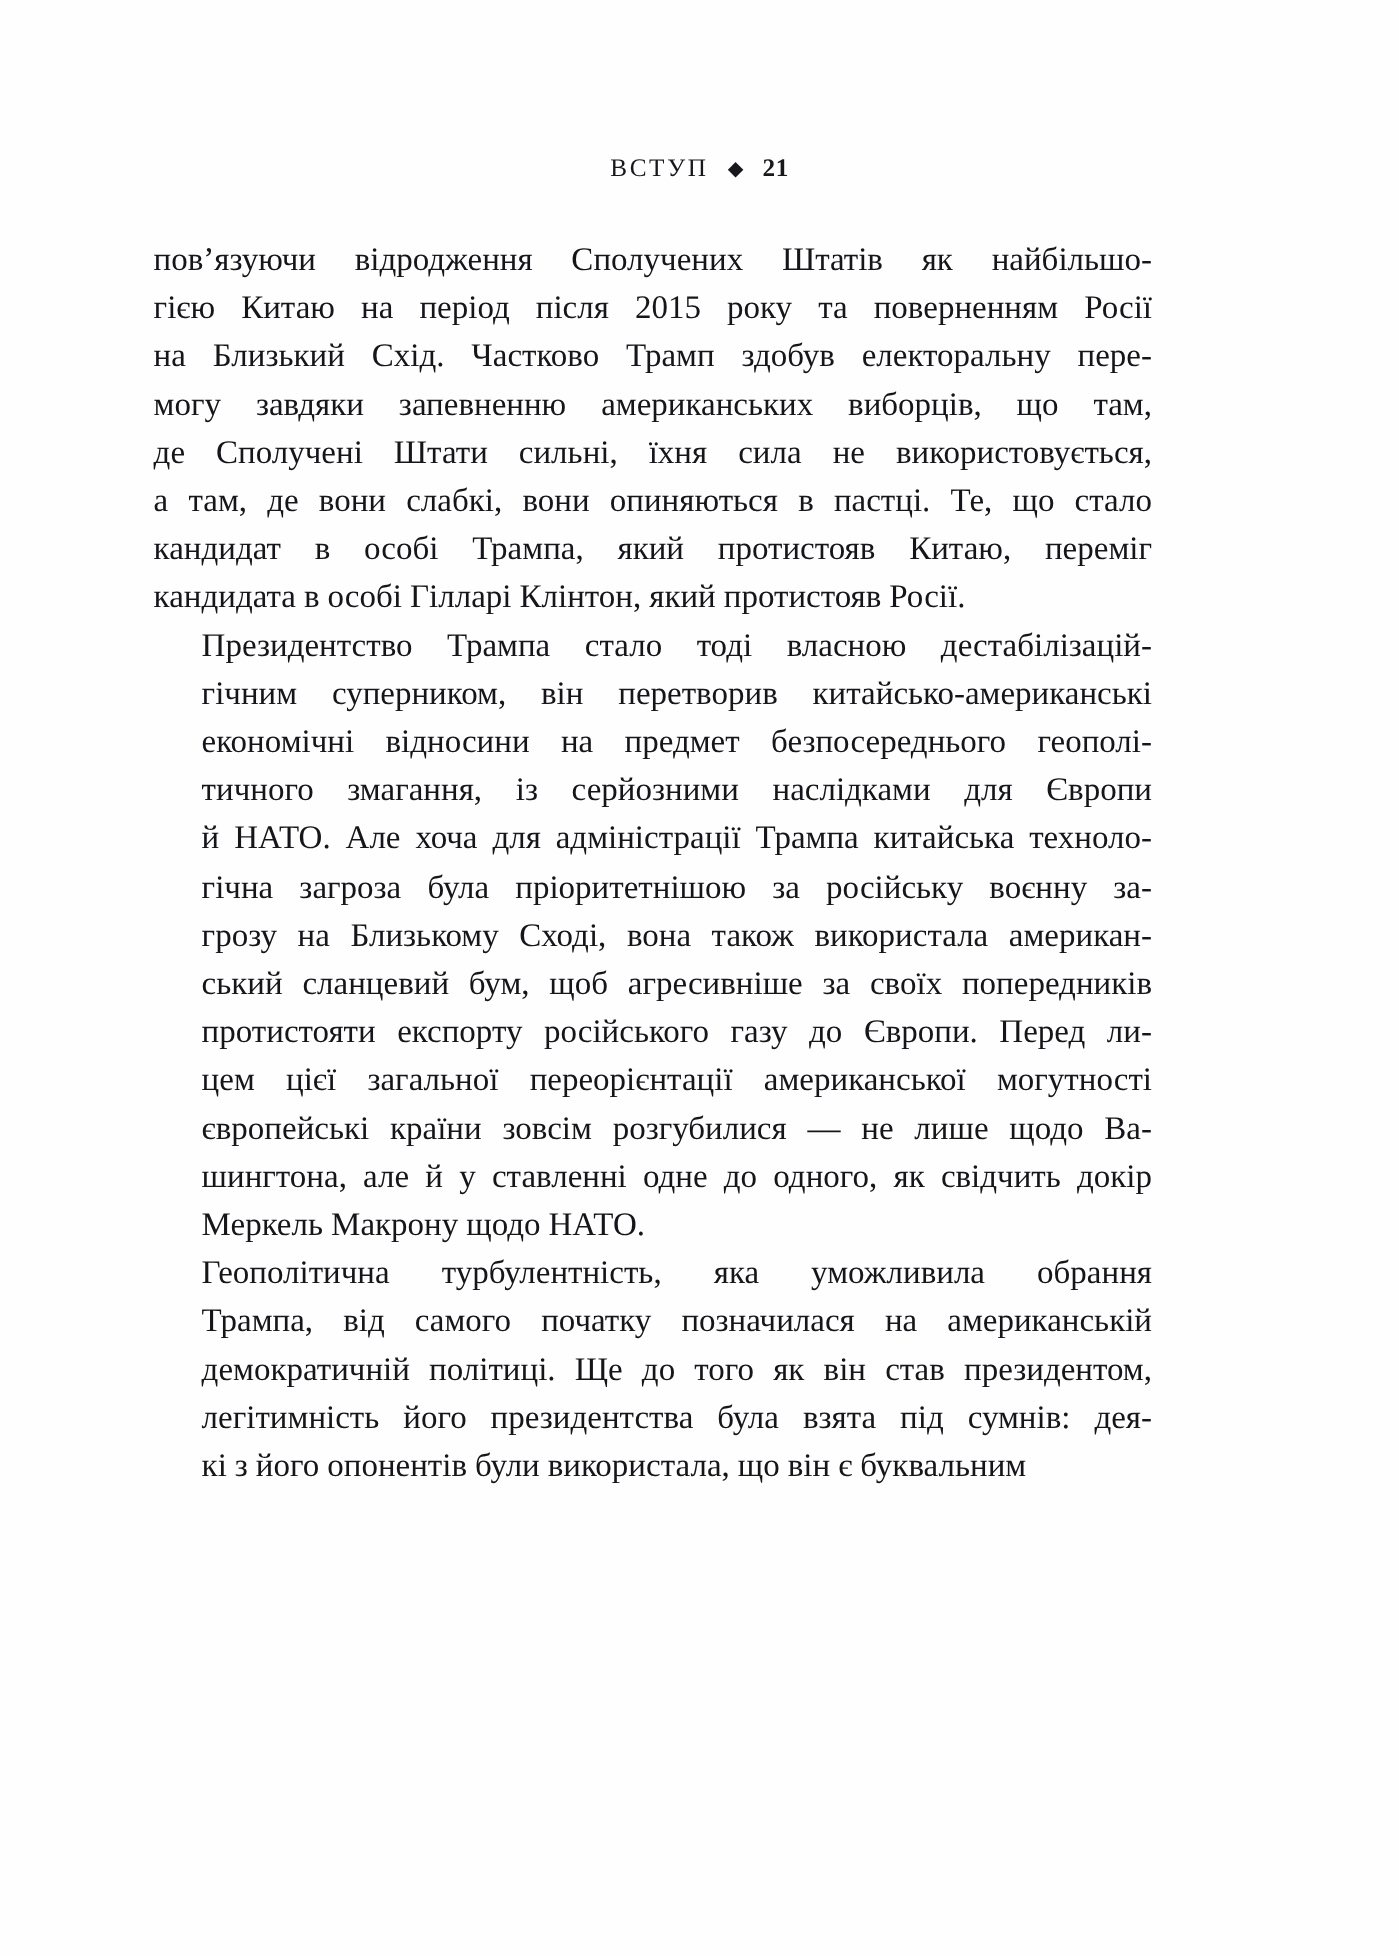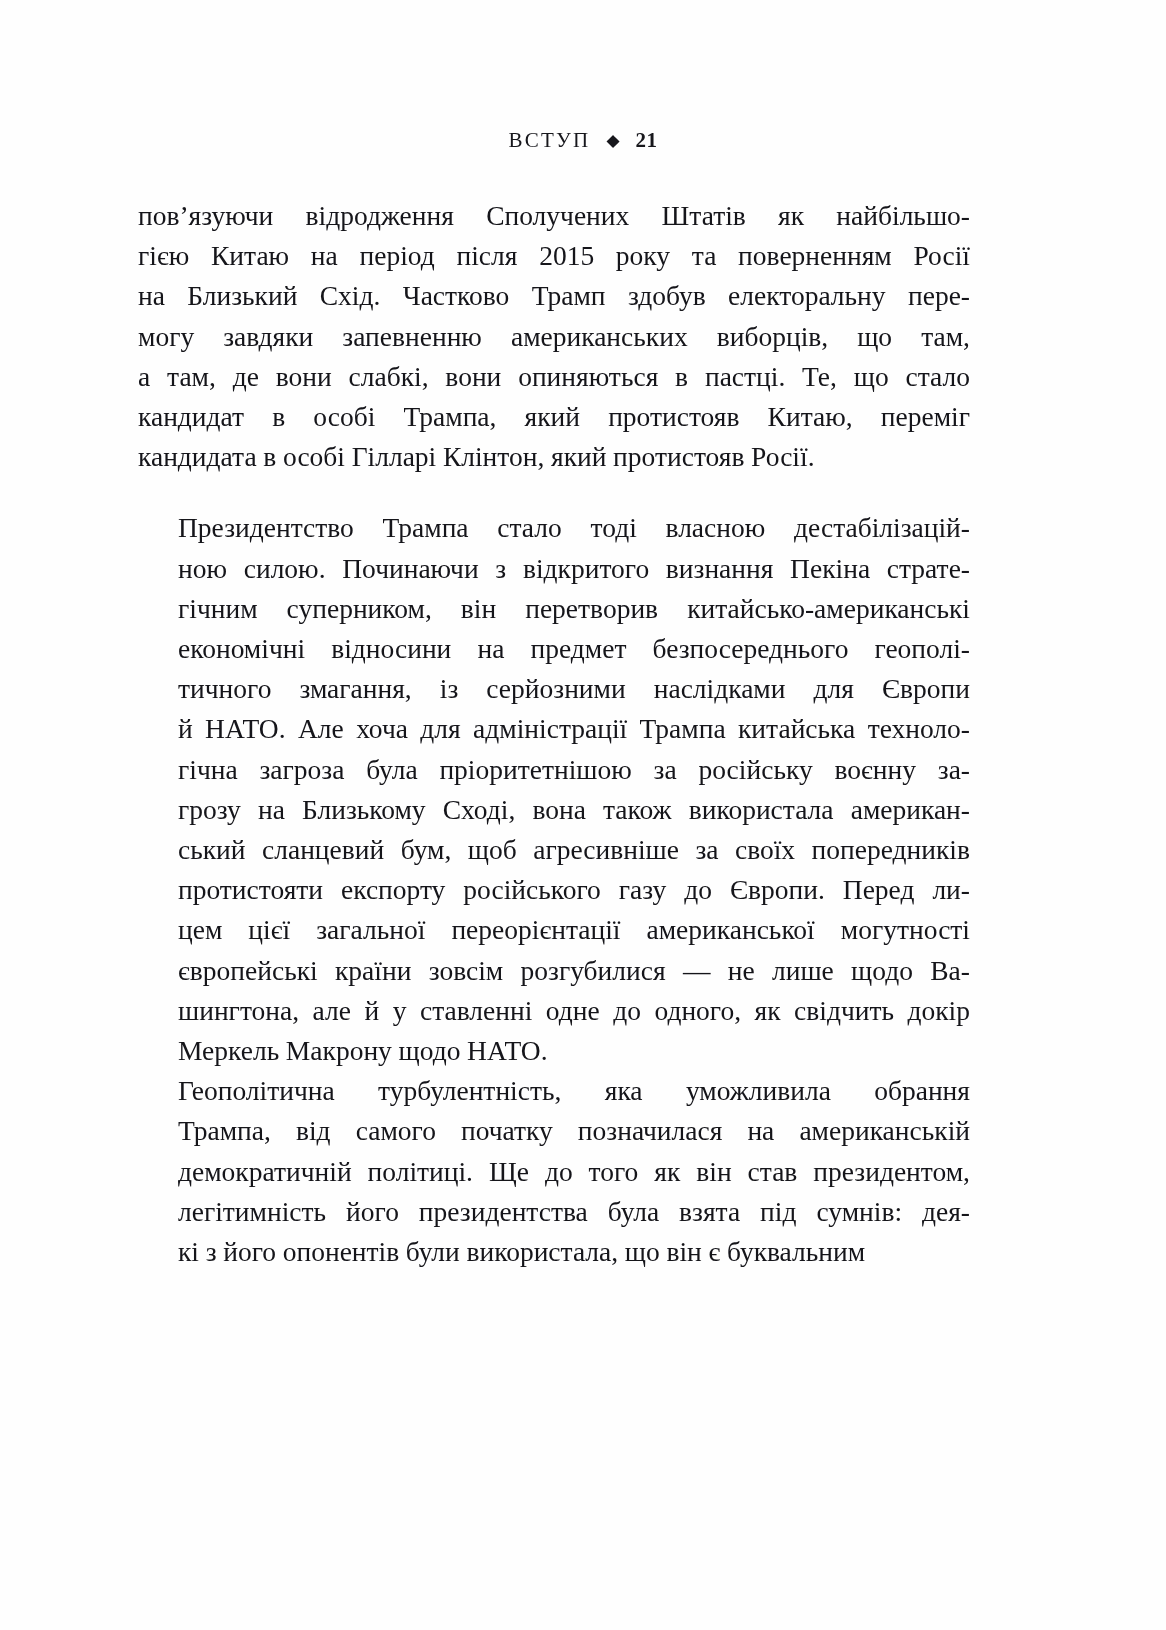--- a/index.html
+++ b/index.html
@@ -47,21 +47,21 @@
   }
   .running-head .rh-folio {
     font-weight: bold;
     letter-spacing: 0.5px;
   }
 
   
   .text-block {
     position: absolute;
     top: 196px;
-    left: 138px;
+    left: 128px;
     width: 832px;
   }
 
   p.para {
     margin: 0;
     font-size: 27.5px;
     line-height: 40.2px;
     text-align: justify;
     text-justify: inter-word;
     hyphens: manual;
@@ -93,27 +93,27 @@
     <span class="rh-chapter">ВСТУП</span><span class="rh-diamond">◆</span><span class="rh-folio">21</span>
   </div>
 
   <div class="text-block">
 
     <p class="para" id="p1">
         <span class="l">пов’язуючи відродження Сполучених Штатів як найбільшо-</span>
         <span class="l">гією Китаю на період після 2015 року та поверненням Росії</span>
         <span class="l">на Близький Схід. Частково Трамп здобув електоральну пере-</span>
         <span class="l">могу завдяки запевненню американських виборців, що там,</span>
+        <span class="l">де Сполучені Штати сильні, їхня сила не використовується,</span>
         <span class="l">а там, де вони слабкі, вони опиняються в пастці. Те, що стало</span>
         <span class="l">кандидат в особі Трампа, який протистояв Китаю, переміг</span>
         <span class="l last">кандидата в особі Гілларі Клінтон, який протистояв Росії.</span>
       </p>
     <p class="para indent" id="p2">
-        <span class="l" style="text-indent: 40px; margin-top: 31px;">Президентство Трампа стало тоді власною дестабілізацій-</span>
-        <span class="l">ною силою. Починаючи з відкритого визнання Пекіна страте-</span>
+        <span class="l" style="text-indent: 40px;">Президентство Трампа стало тоді власною дестабілізацій-</span>
         <span class="l">гічним суперником, він перетворив китайсько-американські</span>
         <span class="l">економічні відносини на предмет безпосереднього геополі-</span>
         <span class="l">тичного змагання, із серйозними наслідками для Європи</span>
         <span class="l">й НАТО. Але хоча для адміністрації Трампа китайська техноло-</span>
         <span class="l">гічна загроза була пріоритетнішою за російську воєнну за-</span>
         <span class="l">грозу на Близькому Сході, вона також використала американ-</span>
         <span class="l">ський сланцевий бум, щоб агресивніше за своїх попередників</span>
         <span class="l">протистояти експорту російського газу до Європи. Перед ли-</span>
         <span class="l">цем цієї загальної переорієнтації американської могутності</span>
         <span class="l">європейські країни зовсім розгубилися — не лише щодо Ва-</span>

